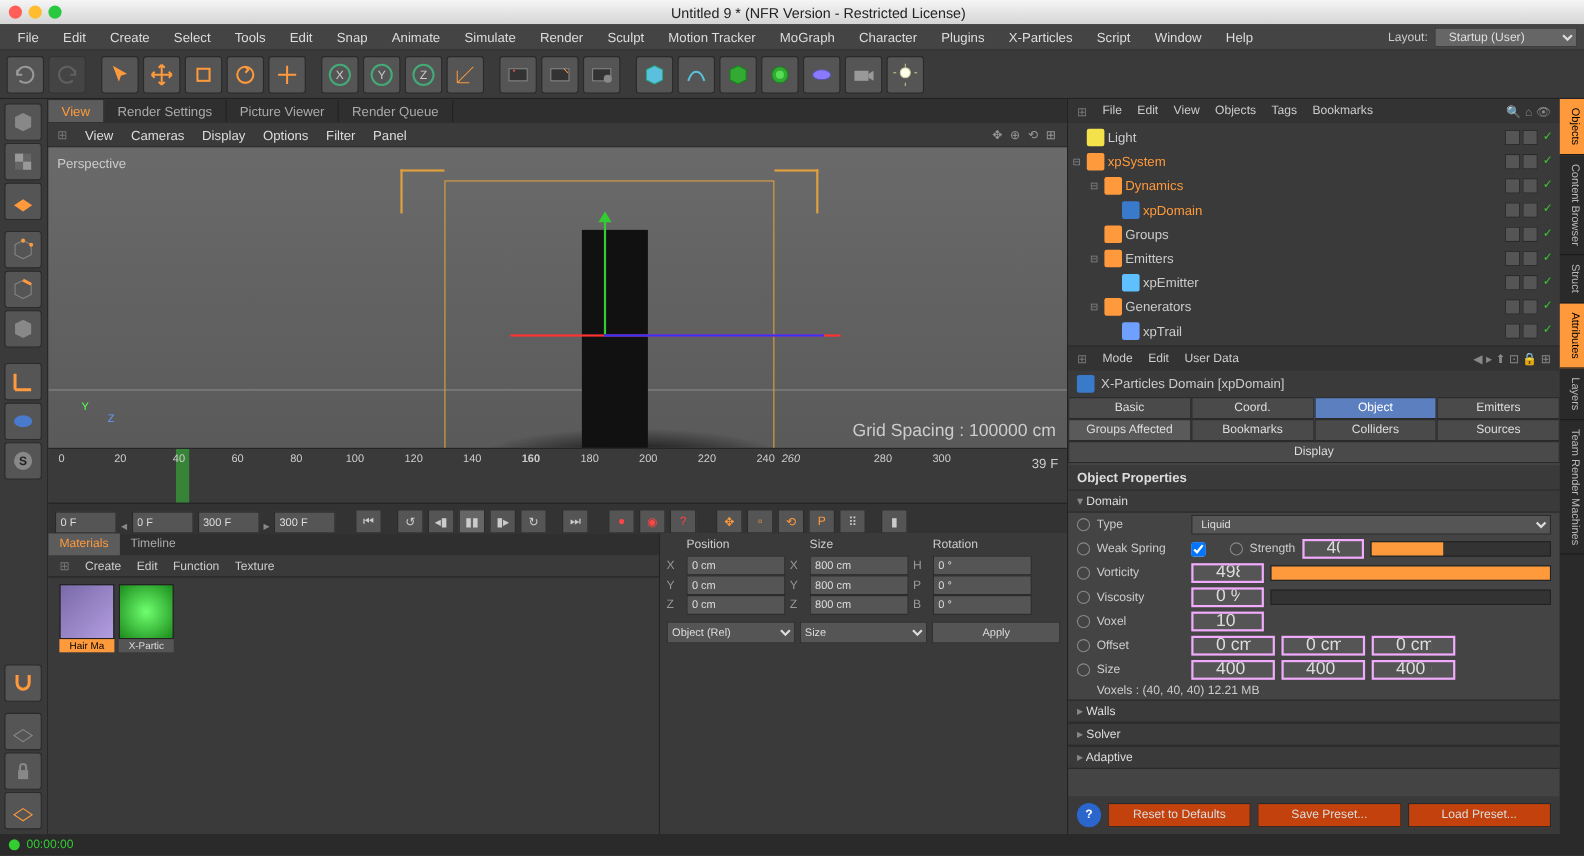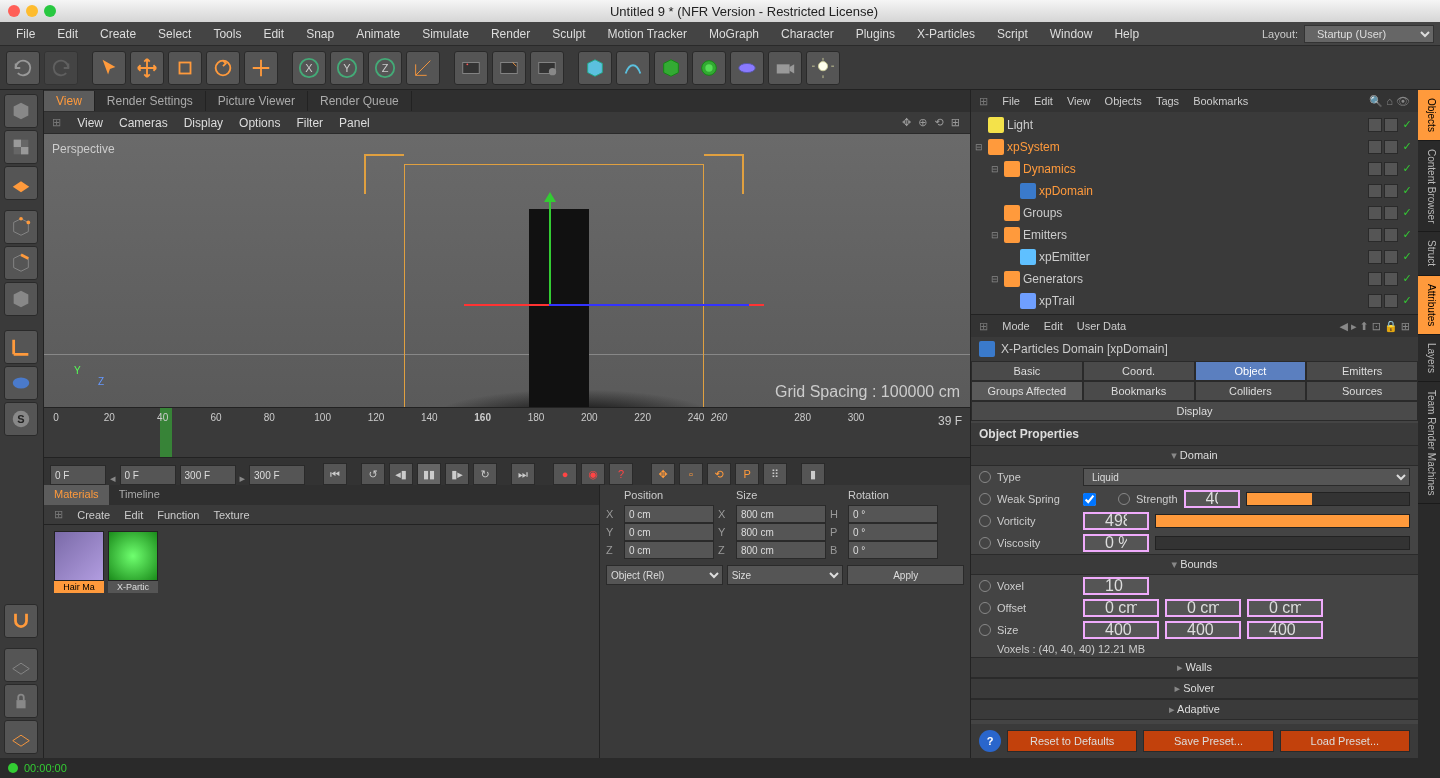--- a/index.html
+++ b/index.html
@@ -85,21 +85,21 @@
 .chk { width:14px; height:14px; color:#3c3; text-align:center; font-size:11px; line-height:12px;}
 .attrs { flex:1; display:flex; flex-direction:column; overflow:hidden;}
 .attrmenu { height:22px; background:#333; display:flex; align-items:center; padding:0 8px; gap:14px; font-size:11px; justify-content:space-between;}
 .attrhdr { height:24px; background:#3a3a3a; display:flex; align-items:center; padding:0 8px; gap:6px; font-size:12px;}
 .attrtabs { display:flex; flex-wrap:wrap;}
 .attrtabs .at { flex:1; min-width:100px; height:20px; background:#4a4a4a; border:1px solid #2a2a2a; display:flex; align-items:center; justify-content:center; font-size:11px; color:#ddd;}
 .attrtabs .at.active { background:#5b7fbf; color:#fff;}
 .attrtabs .at.sel { background:#5a5a5a; }
 .props { flex:1; background:#444; overflow-y:auto; padding:2px 0;}
 .propshdr { background:#3a3a3a; padding:4px 8px; font-weight:bold; font-size:12px; color:#ddd;}
-.section { background:#3a3a3a; padding:3px 8px; font-size:11px; color:#ddd; border-top:1px solid #2a2a2a; border-bottom:1px solid #2a2a2a;text-align:center;}
+.section { background:#3a3a3a; padding:3px 8px; font-size:11px; color:#ddd; border-top:1px solid #2a2a2a; border-bottom:1px solid #2a2a2a;}
 .section::before { content:'▸ '; color:#888;}
 .section.open::before { content:'▾ ';}
 .proprow { display:flex; align-items:center; padding:2px 8px; gap:6px; font-size:11px;}
 .proprow .pl { width:80px; color:#ccc;}
 .proprow .radio { width:12px; height:12px; border:1px solid #888; border-radius:50%; background:#444;}
 .proprow input[type=text] { height:18px; background:#555; border:2px solid #f0abfc; color:#ddd; font-size:16px; padding:0 20px;}
 .proprow select { height:18px; background:#555; border:1px solid #2a2a2a; color:#ddd; font-size:10px; padding:0 4px;}
 .proprow .slider { flex:1; height:14px; background:#333; border:1px solid #222; position:relative;}
 .proprow .slider .fill { position:absolute; left:0; top:0; bottom:0; background:#ff9a3c;}
 .pbuttons { display:flex; gap:6px; padding:6px 8px;}
@@ -683,21 +683,20 @@
               </div>
           </div>
           <div class="proprow">
             <span class="radio"></span>
             <span class="pl">Viscosity</span>
             <input type="text" style="width: 66px;" value="0 %">
             <div class="slider">
                 <div class="fill" style="width:0%"></div>
               </div>
           </div>
-          <div class="section open">Bounds</div>
           <div class="proprow">
             <span class="radio"></span>
             <span class="pl">Voxel</span>
             <input type="text" style="width: 66px;" value="10 cm">
           </div>
           <div class="proprow">
             <span class="radio"></span>
             <span class="pl">Offset</span>
             <input type="text" style="width: 76px;" value="0 cm">
             <input type="text" style="width: 76px;" value="0 cm">

